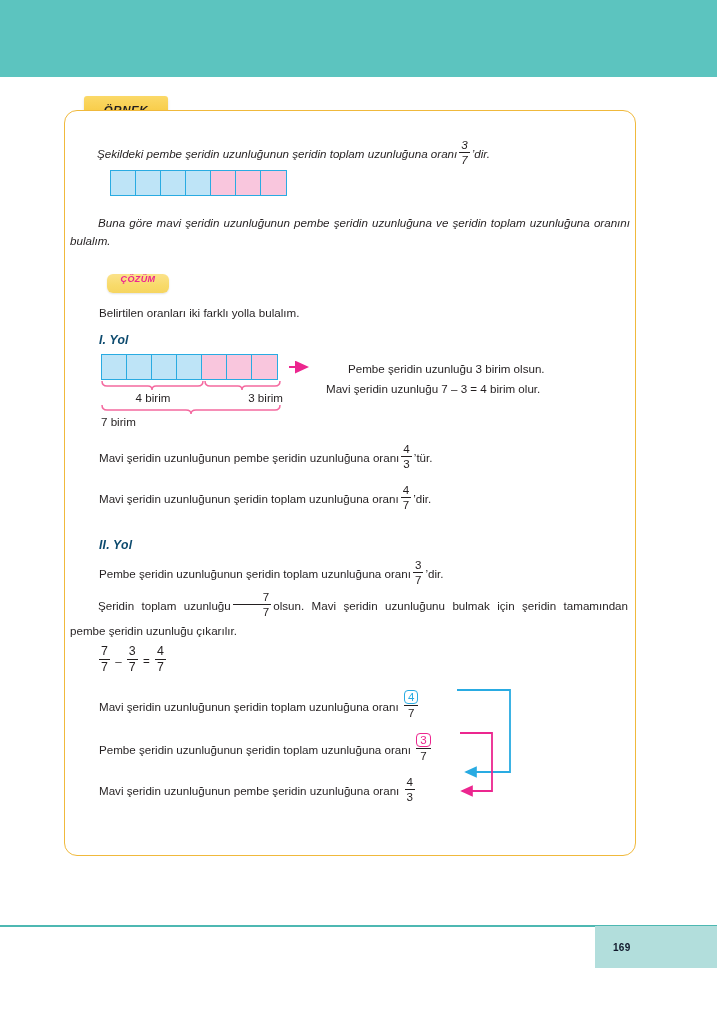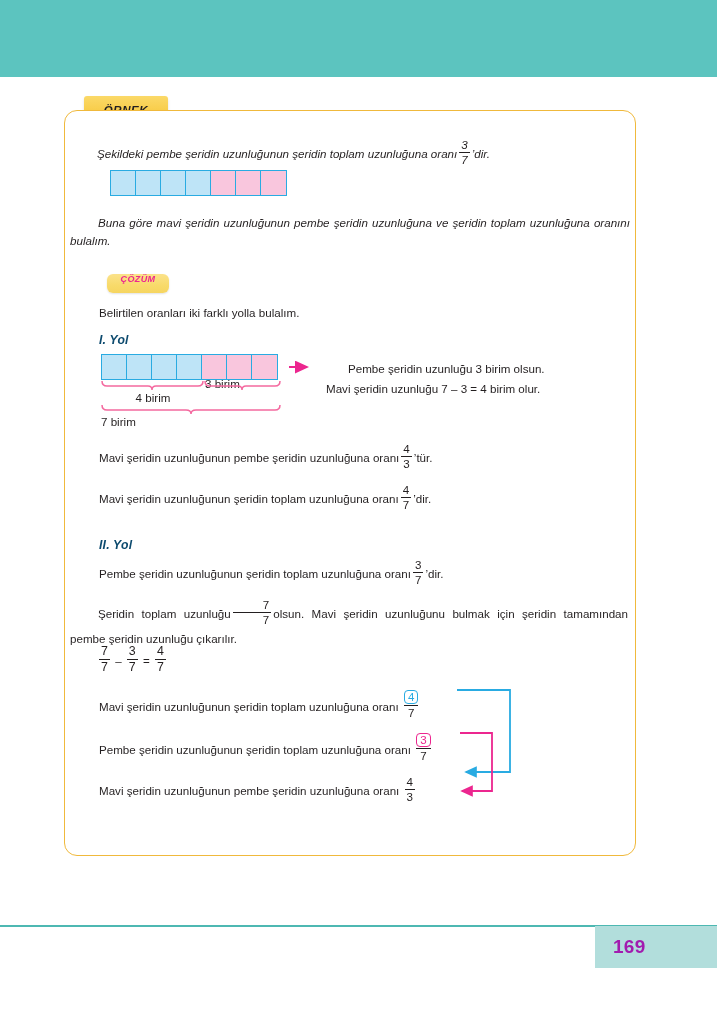--- a/index.html
+++ b/index.html
@@ -9,21 +9,21 @@
     font-family:"Liberation Sans","DejaVu Sans",sans-serif;
     color:#231f20;
   }
   
   .header-band{position:absolute;left:0;top:0;width:717px;height:77px;background:#5cc4bf;}
   .footer-rule{position:absolute;left:0;top:925px;width:717px;height:1.5px;background:#4db8b2;}
   .page-num-block{
     position:absolute;left:595px;top:926px;width:122px;height:42px;
     background:#b2dedc;display:flex;align-items:center;
   }
-  .page-num{margin-left:18px;font-size:19px;font-weight:bold;color:#a21caf;letter-spacing:.3px;}
+  .page-num{margin-left:18px;font-size:10px;font-weight:bold;color:#0f172a;letter-spacing:.3px;}
 
   
   .card{
     position:absolute;left:64px;top:110px;width:572px;height:746px;
     border:1.3px solid #f0b93c;border-radius:13px;background:#fff;box-sizing:border-box;
   }
   
   .ornek-tab{
     position:absolute;left:84px;top:96px;width:84px;height:27px;
     background:linear-gradient(180deg,#fbd968 0%,#f8cd4a 55%,#f3c43c 100%);
@@ -125,41 +125,41 @@
   <div class="cell blue"></div>
   <div class="cell blue"></div>
   <div class="cell blue"></div>
   <div class="cell blue"></div>
   <div class="cell pink"></div>
   <div class="cell pink"></div>
   <div class="cell pink"></div>
 </div>
 
 <div class="para" style="left:101px;top:389px;width:104px;text-align:center;">4 birim</div>
-<div class="para" style="left:205px;top:375px;width:78px;text-align:left;">3 birim</div>
+<div class="para" style="left:205px;top:389px;width:78px;text-align:right;">3 birim</div>
 <div class="para" style="left:101px;top:413px;width:182px;">7 birim</div>
 
 <div class="para" style="left:315px;top:360px;width:300px;margin-left:33px;">Pembe şeridin uzunluğu 3 birim olsun.</div>
 <div class="para" style="left:326px;top:380px;width:300px;">Mavi şeridin uzunluğu 7 – 3 = 4 birim olur.</div>
 
 <div class="para" style="left:99px;top:444px;width:440px;">
   <span>Mavi şeridin uzunluğunun pembe şeridin uzunluğuna oranı</span><span class="frac"><span class="num">4</span><span class="bar"></span><span class="den">3</span></span><span>’tür.</span>
 </div>
 
 <div class="para" style="left:99px;top:485px;width:440px;">
   <span>Mavi şeridin uzunluğunun şeridin toplam uzunluğuna oranı</span><span class="frac"><span class="num">4</span><span class="bar"></span><span class="den">7</span></span><span>’dir.</span>
 </div>
 
 <div class="yol" style="left:99px;top:538px;">II. Yol</div>
 
 <div class="para" style="left:99px;top:560px;width:440px;">
   <span>Pembe şeridin uzunluğunun şeridin toplam uzunluğuna oranı</span><span class="frac"><span class="num">3</span><span class="bar"></span><span class="den">7</span></span><span>’dir.</span>
 </div>
 
-<div class="para just" style="left:70px;top:592px;width:558px;text-indent:28px;line-height:22px;margin-top:8px;">
+<div class="para just" style="left:70px;top:592px;width:558px;text-indent:28px;line-height:22px;">
   <span>Şeridin toplam uzunluğu</span><span class="frac"><span class="num">7</span><span class="bar"></span><span class="den">7</span></span><span>olsun. Mavi şeridin uzunluğunu bulmak için şeridin tamamından pembe şeridin uzunluğu çıkarılır.</span>
 </div>
 
 <div class="para" style="left:97px;top:646px;width:180px;line-height:17px;">
   <span class="frac big"><span class="num">7</span><span class="bar"></span><span class="den">7</span></span>
   <span>–</span>
   <span class="frac big"><span class="num">3</span><span class="bar"></span><span class="den">7</span></span>
   <span>=</span>
   <span class="frac big"><span class="num">4</span><span class="bar"></span><span class="den">7</span></span>
 </div>

